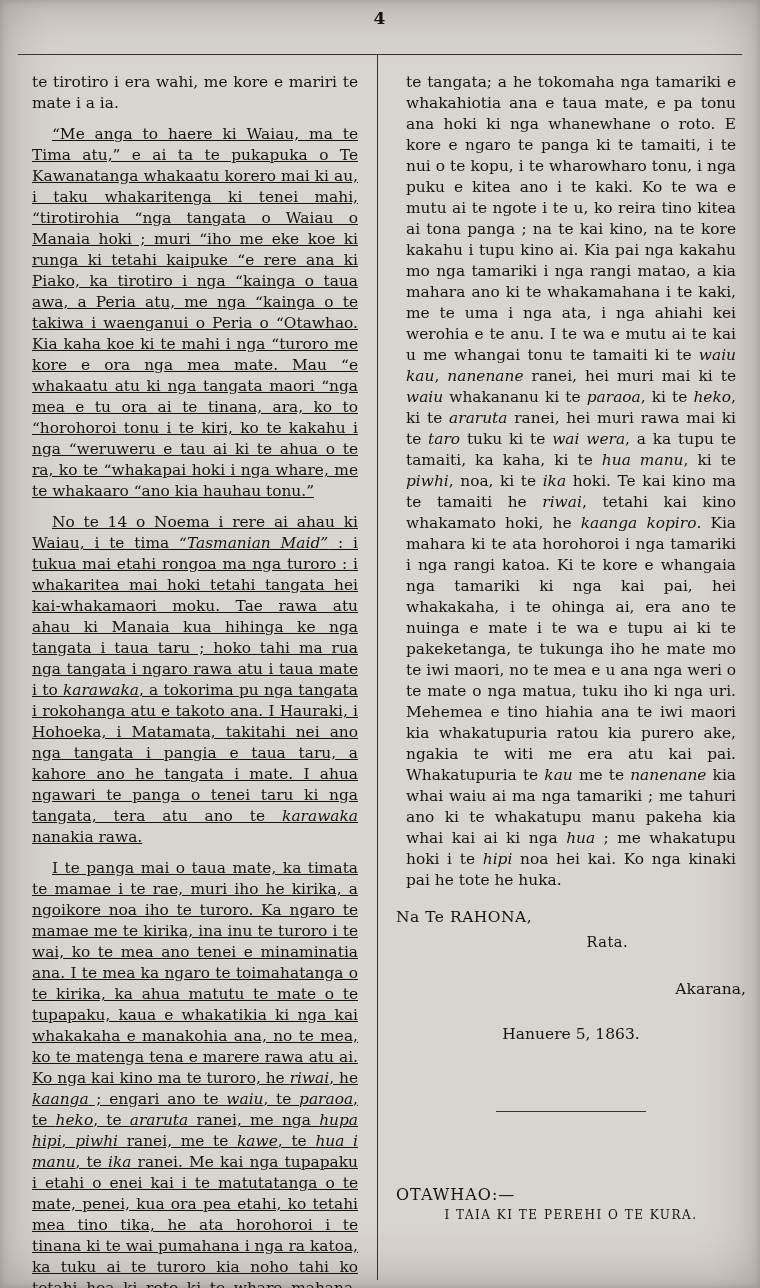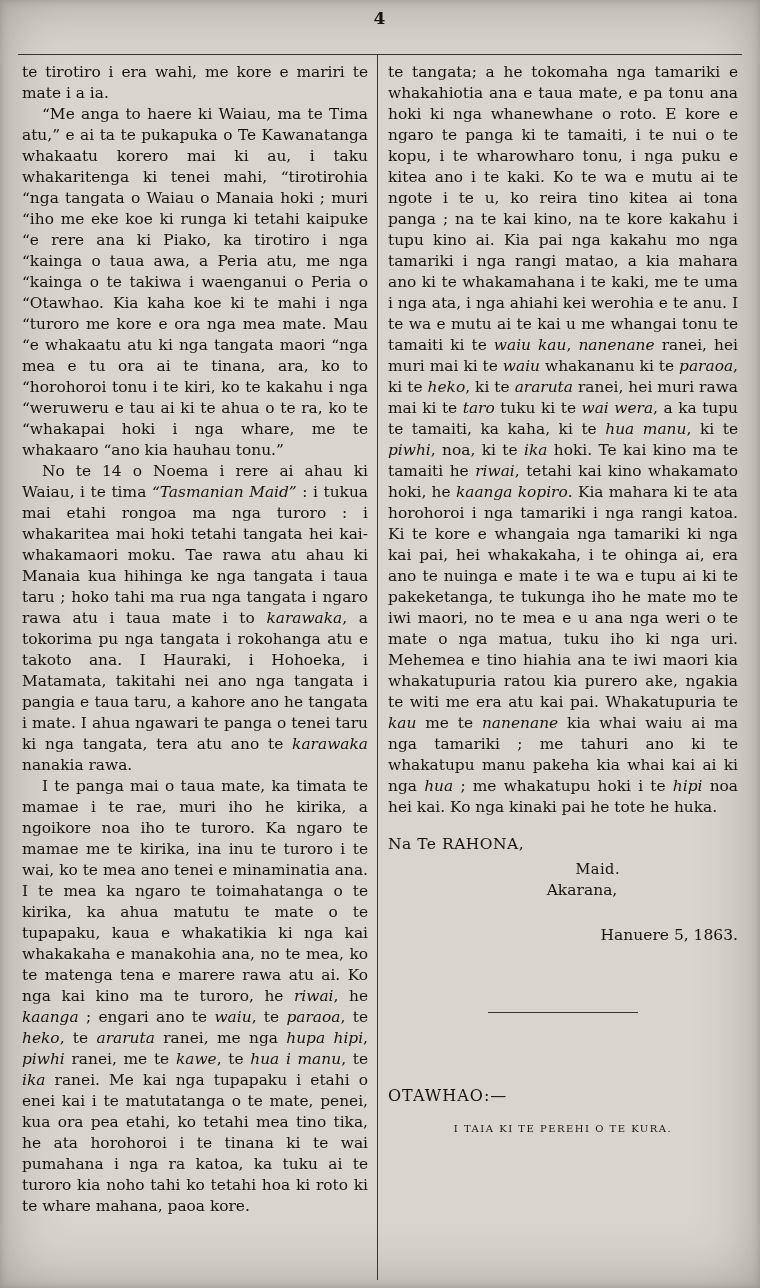--- a/index.html
+++ b/index.html
@@ -28,33 +28,33 @@
     position:absolute;top:54px;left:377px;width:1px;height:1226px;
     background:#3a352c;
   }
   .col{
     position:absolute;top:62px;
     font-size:15.4px;line-height:21px;
     text-align:justify;
     text-justify:inter-word;
   }
   .col-left{left:22px;width:346px;}
-  .col-right{left:388px;width:350px;}
-  .para{margin:0;}
-  .para.indent{text-indent:20px;}
+  .col-right{left:396px;width:350px;}
+  .para{margin:10px;}
+  .para.indent{text-indent:20px;text-decoration:underline;}
   .para i{font-style:italic;}
   .sig-name{margin-top:16px;text-align:left;padding-right:66px;font-size:15.5px;letter-spacing:.5px;}
   .sig-title{text-align:right;padding-right:118px;font-size:14.5px;letter-spacing:.5px;margin-top:4px;}
-  .sig-place{margin-top:0;padding-left:38px;font-size:15.5px;text-align:center;}
-  .sig-date{margin-top:24px;padding-left:0;font-size:15.5px;text-align:right;}
+  .sig-place{margin-top:26px;padding-left:38px;font-size:15.5px;text-align:right;}
+  .sig-date{margin-top:24px;padding-left:0;font-size:15.5px;text-align:center;}
   .short-rule{
     margin:66px auto 0 auto;width:150px;height:1px;background:#3a352c;
   }
   .imprint-title{margin-top:72px;font-size:16px;letter-spacing:1px;}
-  .imprint-line{margin-top:12px;text-align:center;font-size:10px;letter-spacing:1.5px;}
+  .imprint-line{margin-top:0;text-align:center;font-size:12px;letter-spacing:1.5px;}
   .imprint-year{margin-top:48px;text-align:center;font-size:15px;letter-spacing:2px;}
 </style>
 </head>
 <body>
 
 <div class="page">
 
   <div class="page-number">4</div>
   <div class="header-rule"></div>
   <div class="column-divider"></div>
@@ -65,21 +65,21 @@
       <p class="para indent">No te 14 o Noema i rere ai ahau ki Waiau, i te tima <i>“Tasmanian Maid”</i> : i tukua mai etahi rongoa ma nga turoro : i whakaritea mai hoki tetahi tangata hei kai-whakamaori moku.  Tae rawa atu ahau ki Manaia kua hihinga ke nga tangata i taua taru ; hoko tahi ma rua nga tangata i ngaro rawa atu i taua mate i to <i>karawaka</i>, a tokorima pu nga tangata i rokohanga atu e takoto ana.  I Hauraki, i Hohoeka, i Matamata, takitahi nei ano nga tangata i pangia e taua taru, a kahore ano he tangata i mate.  I ahua ngawari te panga o tenei taru ki nga tangata, tera atu ano te <i>karawaka</i> nanakia rawa.</p>
       <p class="para indent">I te panga mai o taua mate, ka timata te mamae i te rae, muri iho he kirika, a ngoikore noa iho te turoro.  Ka ngaro te mamae me te kirika, ina inu te turoro i te wai, ko te mea ano tenei e minaminatia ana.  I te mea ka ngaro te toimahatanga o te kirika, ka ahua matutu te mate o te tupapaku, kaua e whakatikia ki nga kai whakakaha e manakohia ana, no te mea, ko te matenga tena e marere rawa atu ai.  Ko nga kai kino ma te turoro, he <i>riwai</i>, he <i>kaanga</i> ; engari ano te <i>waiu</i>, te <i>paraoa</i>, te <i>heko</i>, te <i>araruta</i> ranei, me nga <i>hupa hipi</i>, <i>piwhi</i> ranei, me te <i>kawe</i>, te <i>hua i manu</i>, te <i>ika</i> ranei.  Me kai nga tupapaku i etahi o enei kai i te matutatanga o te mate, penei, kua ora pea etahi, ko tetahi mea tino tika, he ata horohoroi i te tinana ki te wai pumahana i nga ra katoa, ka tuku ai te turoro kia noho tahi ko tetahi hoa ki roto ki te whare mahana, paoa kore.</p>
     </div>
 
   <div class="col col-right">
     <div>
         <p class="para">te tangata; a he tokomaha nga tamariki e whakahiotia ana e taua mate, e pa tonu ana hoki ki nga whanewhane o roto.   E kore e ngaro te panga ki te tamaiti, i te nui o te kopu, i te wharowharo tonu, i nga puku e kitea ano i te kaki.  Ko te wa e mutu ai te ngote i te u, ko reira tino kitea ai tona panga ; na te kai kino, na te kore kakahu i tupu kino ai.  Kia pai nga kakahu mo nga tamariki i nga rangi matao, a kia mahara ano ki te whakamahana i te kaki, me te uma i nga ata, i nga ahiahi kei werohia e te anu. I te wa e mutu ai te kai u me whangai tonu te tamaiti ki te <i>waiu kau</i>, <i>nanenane</i> ranei, hei muri mai ki te <i>waiu</i> whakananu ki te <i>paraoa</i>, ki te <i>heko</i>, ki te <i>araruta</i> ranei, hei muri rawa mai ki te <i>taro</i> tuku ki te <i>wai wera</i>, a ka tupu te tamaiti, ka kaha, ki te <i>hua manu</i>, ki te <i>piwhi</i>, noa, ki te <i>ika</i> hoki.   Te kai kino ma te tamaiti he <i>riwai</i>, tetahi kai kino whakamato hoki, he <i>kaanga kopiro</i>.   Kia mahara ki te ata horohoroi i nga tamariki i nga rangi katoa. Ki te kore e whangaia nga tamariki ki nga kai pai, hei whakakaha, i te ohinga ai, era ano te nuinga e mate i te wa e tupu ai ki te pakeketanga, te tukunga iho he mate mo te iwi maori, no te mea e u ana nga weri o te mate o nga matua, tuku iho ki nga uri. Mehemea e tino hiahia ana te iwi maori kia whakatupuria ratou kia purero ake, ngakia te witi me era atu kai pai.   Whakatupuria te <i>kau</i> me te <i>nanenane</i> kia whai waiu ai ma nga tamariki ; me tahuri ano ki te whakatupu manu pakeha kia whai kai ai ki nga <i>hua</i> ;  me whakatupu hoki i te <i>hipi</i> noa hei kai.   Ko nga kinaki pai he tote he huka.</p>
       </div>
 
     <div class="sig-name">Na Te RAHONA,</div>
-    <div class="sig-title">Maid.</div>
+    <div class="sig-title">Rata.</div>
     <div class="sig-place">Akarana,</div>
     <div class="sig-date">Hanuere 5, 1863.</div>
 
     <div class="short-rule"></div>
 
     <div class="imprint-title">OTAWHAO:—</div>
     <div class="imprint-line">I TAIA KI TE PEREHI O TE KURA.</div>
   </div>
 
 </div>

